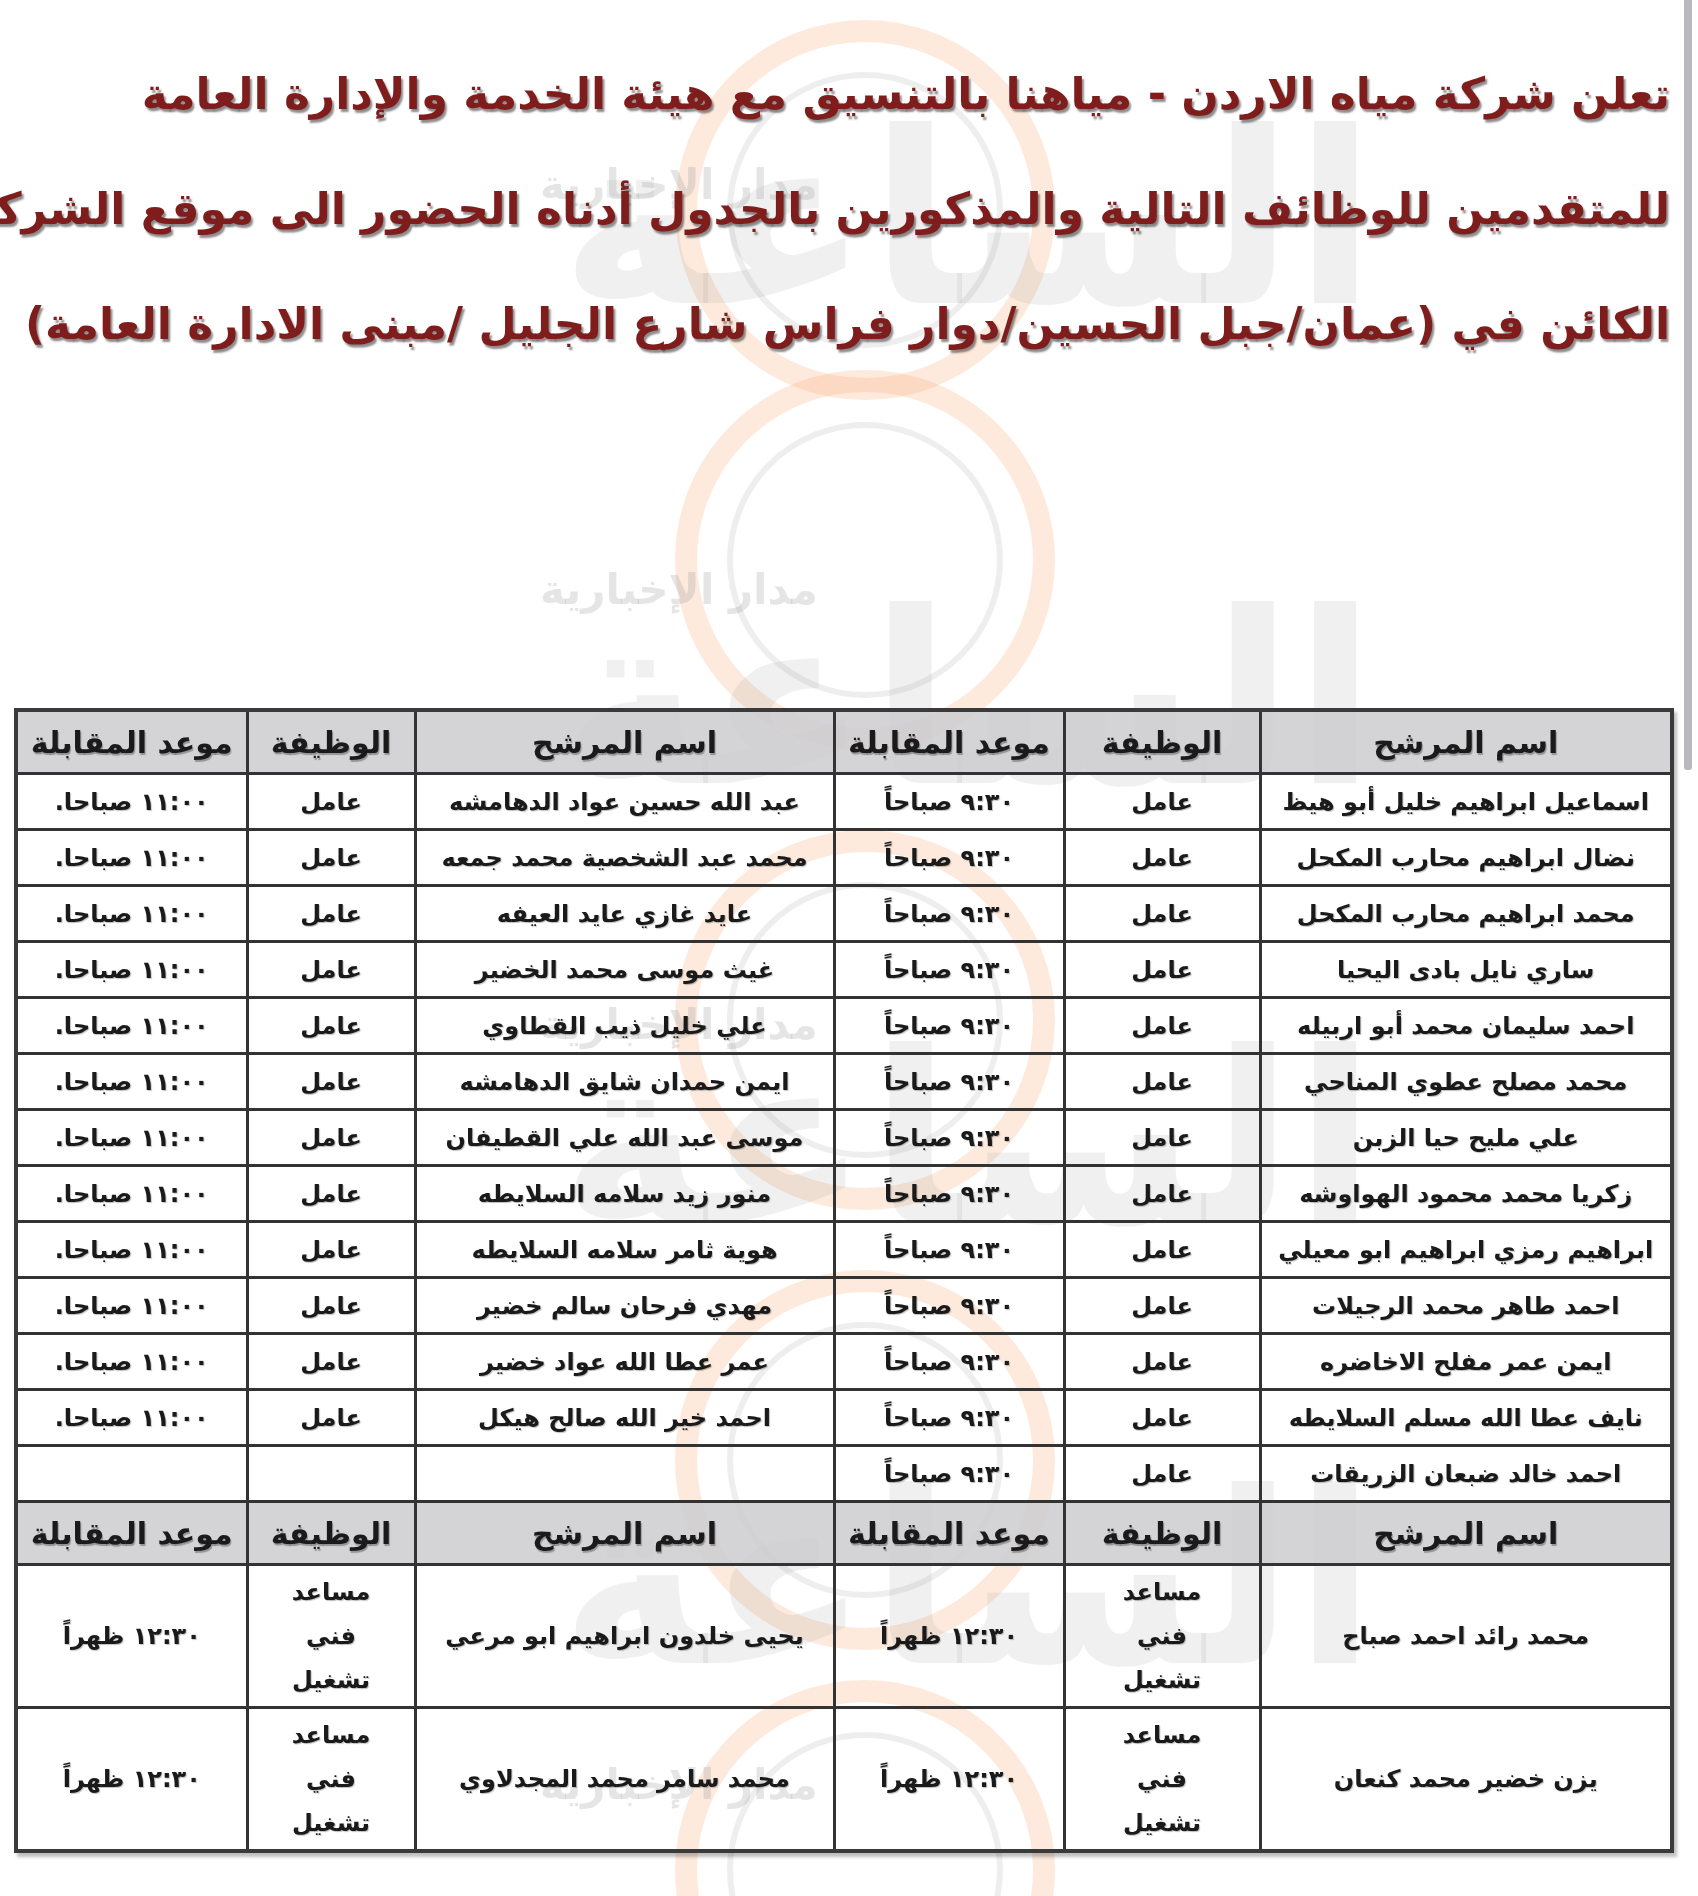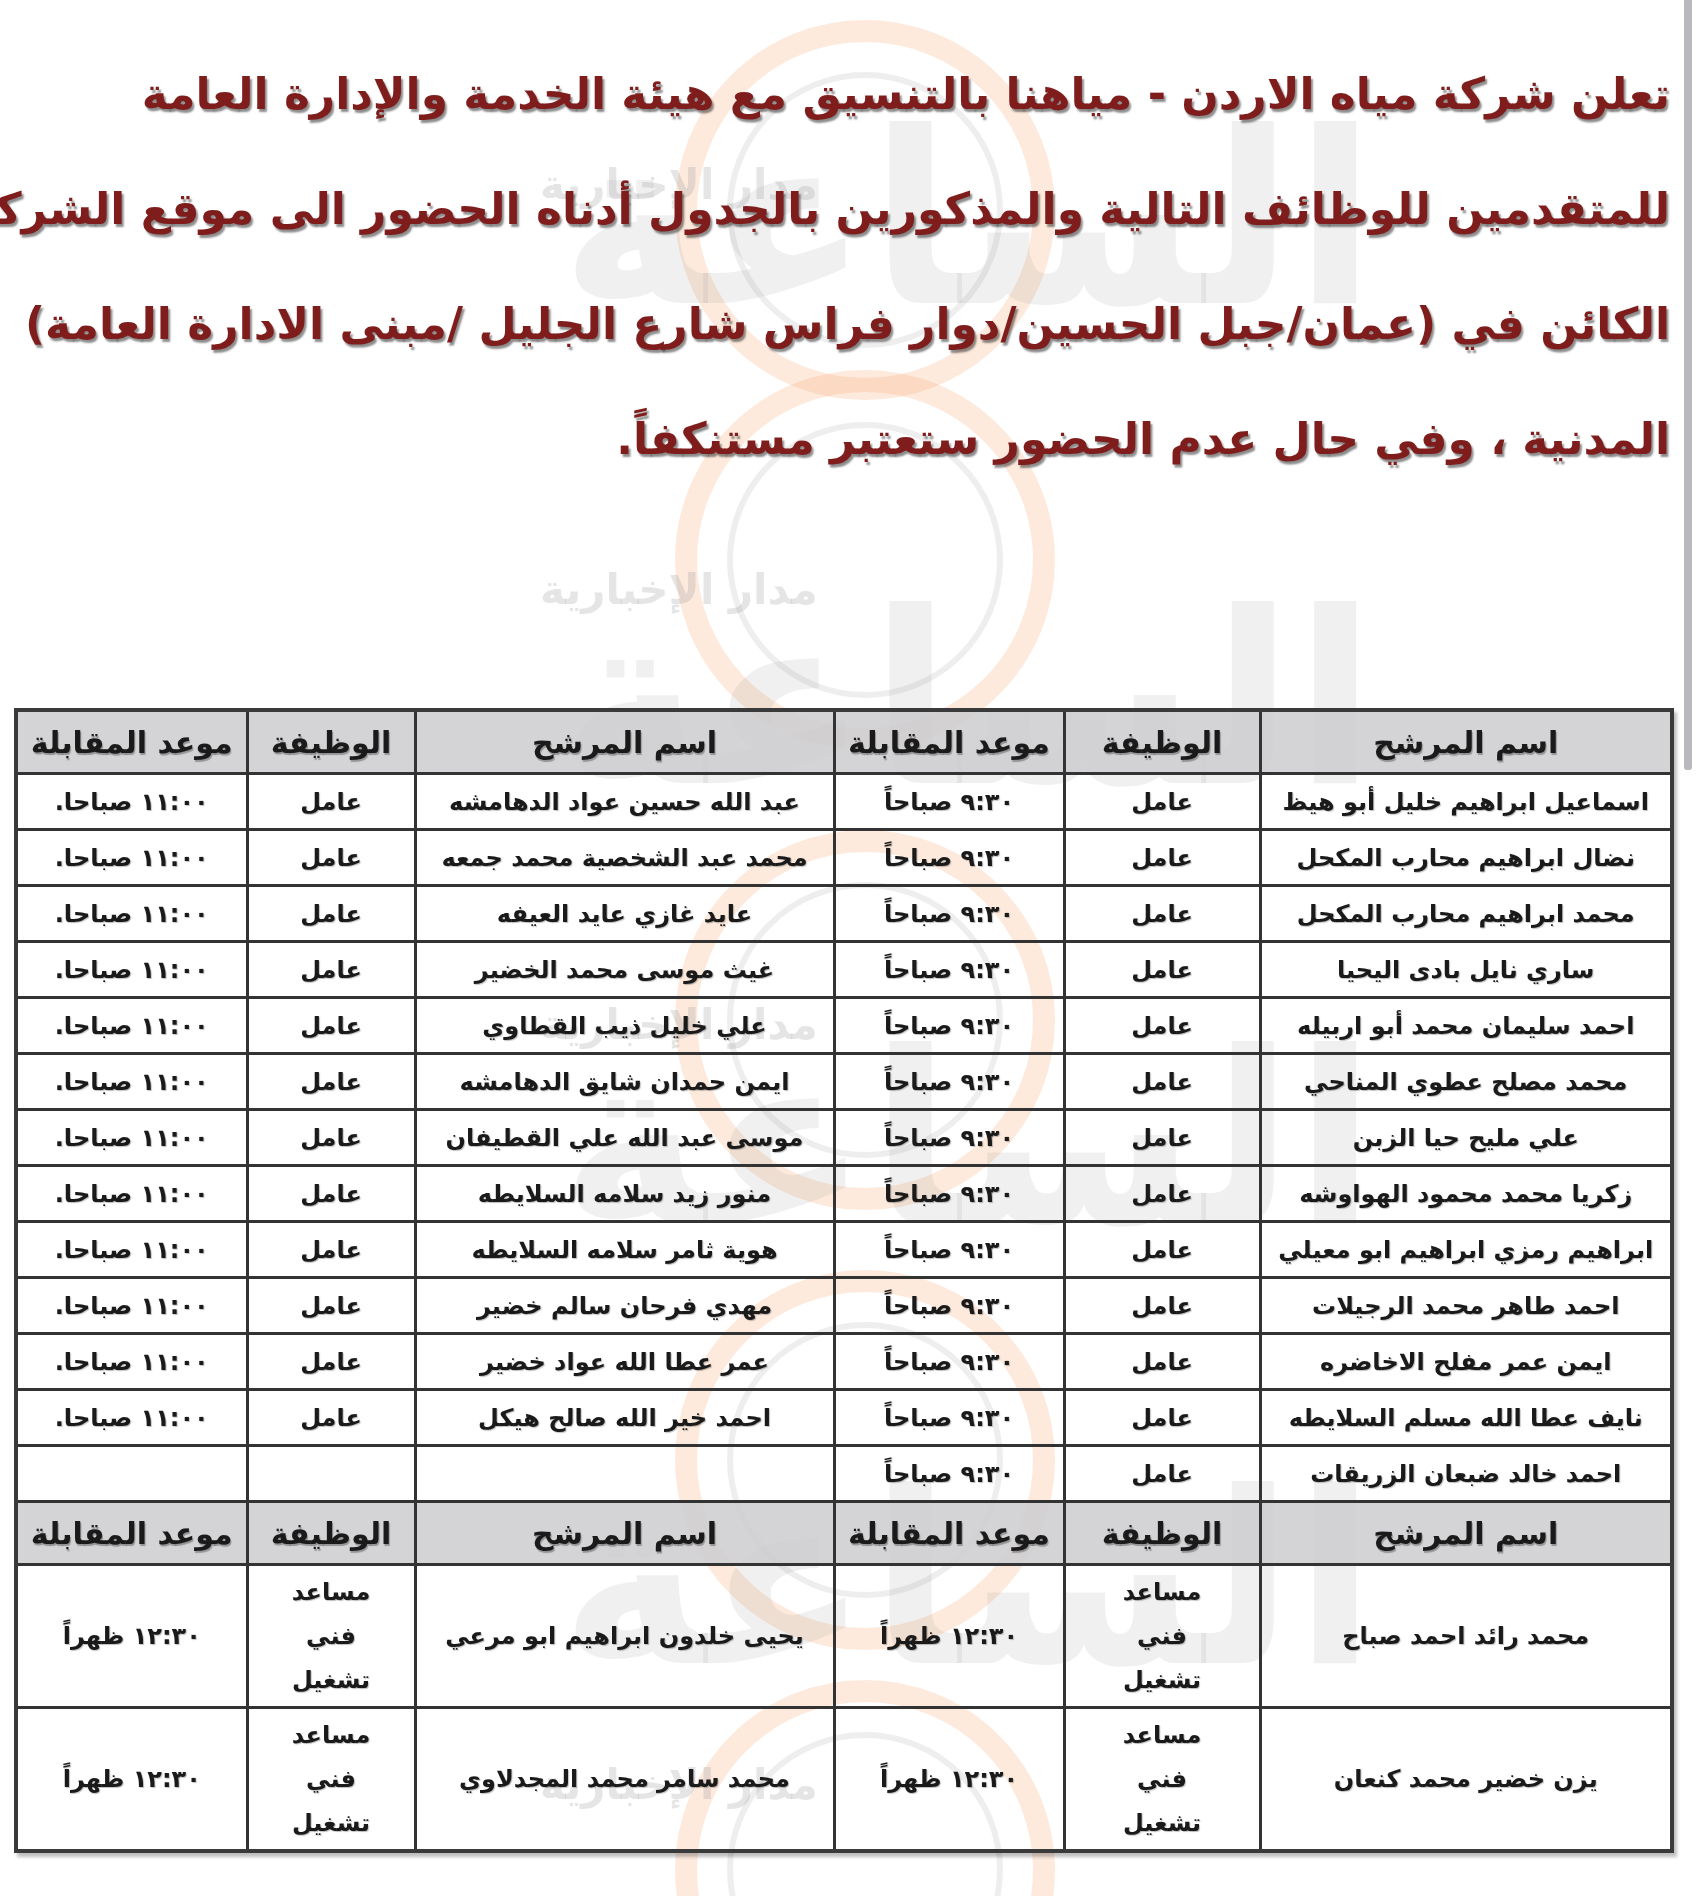--- a/index.html
+++ b/index.html
@@ -164,21 +164,20 @@
   <div class="wm-small" style="left:540px; top:160px;">مدار الإخبارية</div>
   <div class="wm-small" style="left:540px; top:565px;">مدار الإخبارية</div>
   <div class="wm-small" style="left:540px; top:1000px;">مدار الإخبارية</div>
   <div class="wm-small" style="left:540px; top:1760px;">مدار الإخبارية</div>
 </div>
 
 <div class="announcement">
   <p class="first">تعلن شركة مياه الاردن - مياهنا بالتنسيق مع هيئة الخدمة والإدارة العامة</p>
   <p>للمتقدمين للوظائف التالية والمذكورين بالجدول أدناه الحضور الى موقع الشركة</p>
   <p>الكائن في (عمان/جبل الحسين/دوار فراس شارع الجليل /مبنى الادارة العامة)</p>
-  <p>المدنية ، وفي حال عدم الحضور ستعتبر مستنكفاً.</p>
 </div>
 
 <table class="schedule">
   <colgroup>
     <col class="c-name">
     <col class="c-job">
     <col class="c-time">
     <col class="c-name2">
     <col class="c-job2">
     <col class="c-time2">

